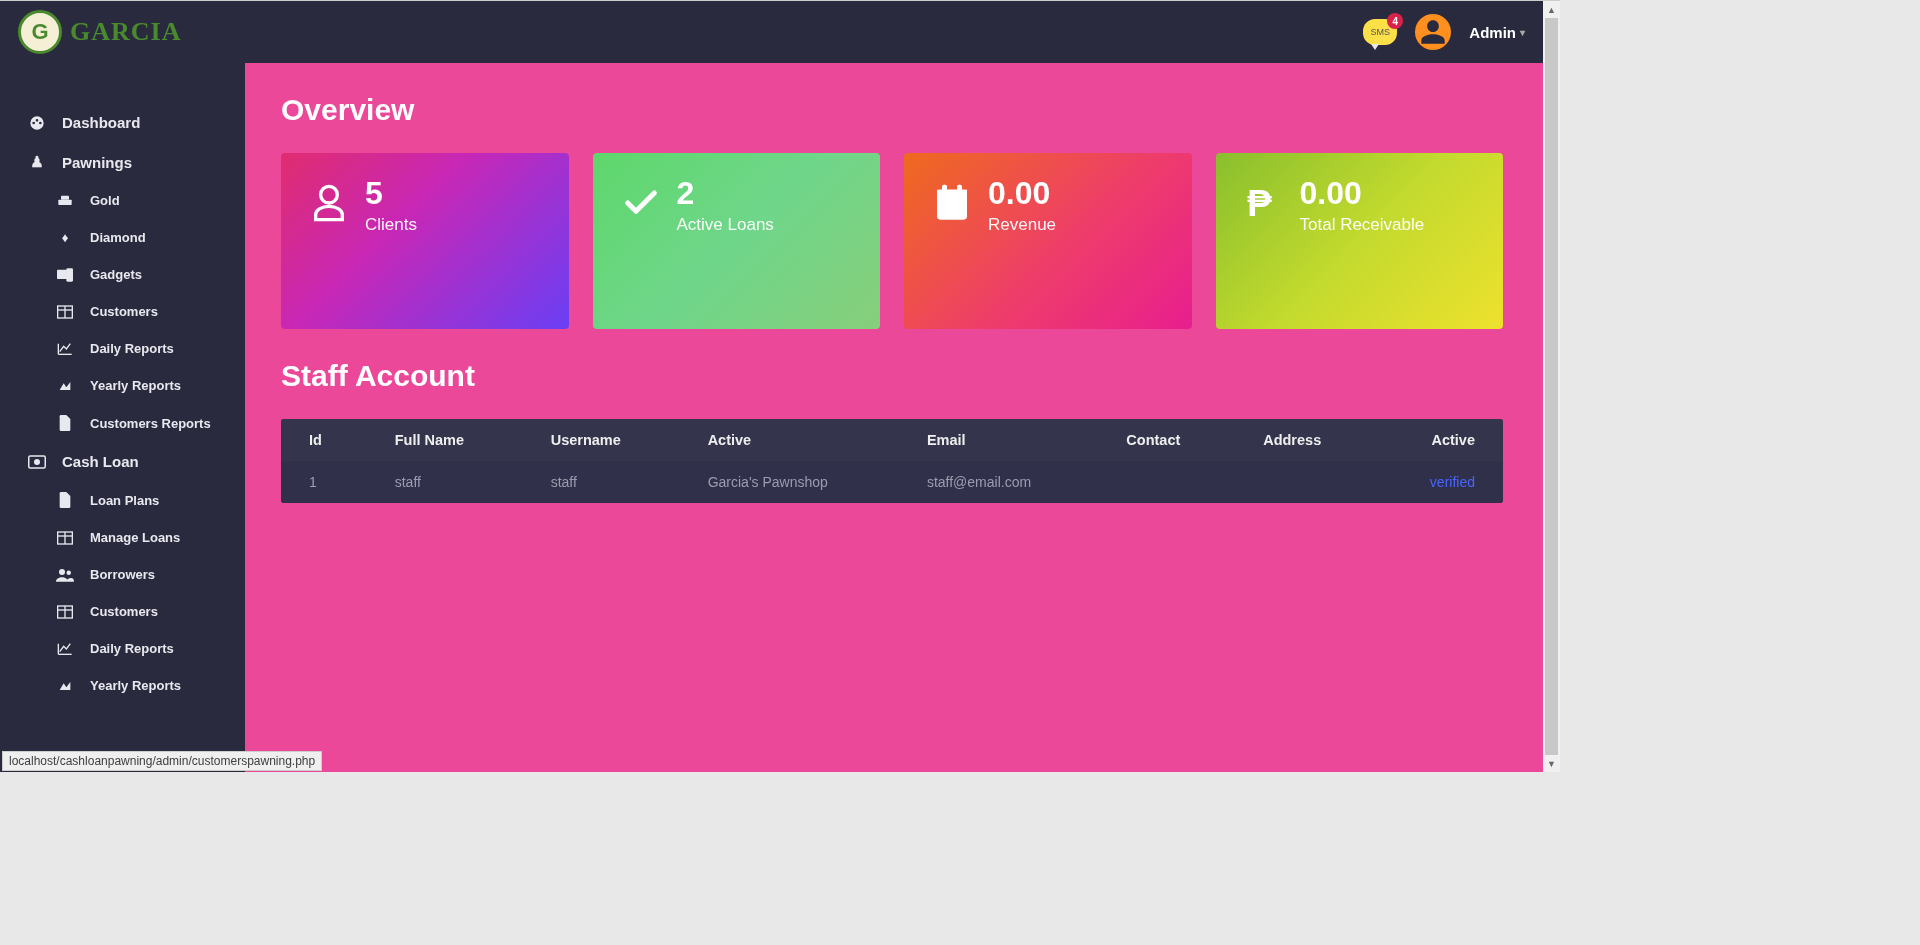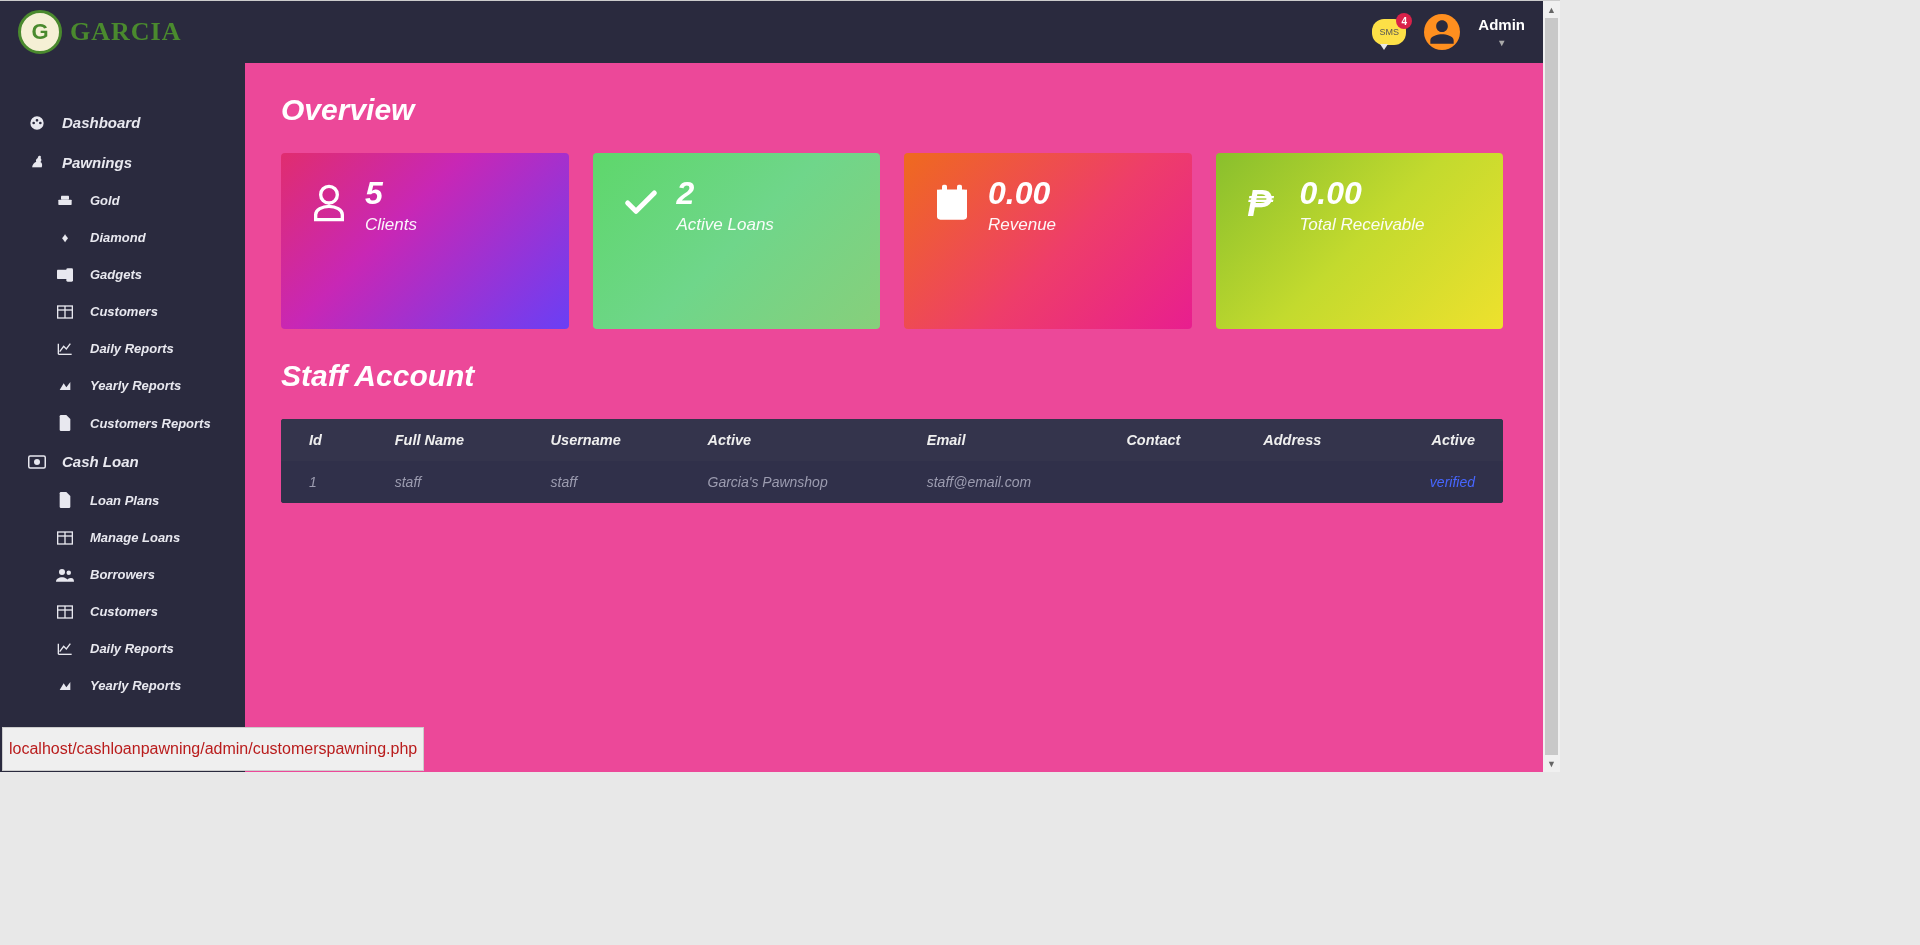--- a/index.html
+++ b/index.html
@@ -10,23 +10,23 @@
 .logo-badge { width: 44px; height: 44px; border-radius: 50%; background: #f5f0d5; display: flex; align-items: center; justify-content: center; border: 3px solid #4a8a2e; position: relative; }
 .logo-inner { font-size: 22px; font-weight: 900; color: #4a8a2e; line-height: 1; }
 .brand { font-family: Georgia, 'Times New Roman', serif; font-size: 26px; font-weight: 800; color: #4a8a2e; letter-spacing: 1px; }
 .topbar-right { margin-left: auto; display: flex; align-items: center; gap: 18px; }
 .sms-wrap { position: relative; }
 .sms-bubble { width: 34px; height: 26px; background: #fde047; border-radius: 12px; display: flex; align-items: center; justify-content: center; font-size: 9px; font-weight: 400; color: #555; position: relative; }
 .sms-bubble::after { content: ""; position: absolute; bottom: -5px; left: 8px; width: 0; height: 0; border-left: 4px solid transparent; border-right: 4px solid transparent; border-top: 6px solid #e8e8e8; }
 .sms-badge { position: absolute; top: -6px; right: -6px; background: #d9224a; color: #fff; font-size: 10px; font-weight: 700; border-radius: 50%; width: 16px; height: 16px; display: flex; align-items: center; justify-content: center; }
 .avatar { width: 36px; height: 36px; border-radius: 50%; background: #ff8f1f; display: flex; align-items: center; justify-content: center; overflow: hidden; }
 .avatar svg { width: 28px; height: 28px; fill: #2a2a3e; }
-.user-label { color: #fff; font-weight: 700; font-size: 15px; display: flex; align-items: center; gap: 4px; flex-direction: column; }
+.user-label { color: #fff; font-weight: 700; font-size: 15px; display: flex; align-items: center; gap: 4px; }
 .chevron { font-size: 10px; color: #aaa; }
-.body-row { flex: 1; display: flex; position: relative; overflow: hidden; font-style: italic; }
+.body-row { flex: 1; display: flex; position: relative; overflow: hidden; }
 .sidebar { width: 245px; background: #2a2a3e; padding-top: 40px; position: relative; }
 .sidebar-scroll { position: absolute; top: 0; bottom: 0; left: 0; right: 0; overflow-y: auto; padding-top: 40px; }
 .sidebar-scroll::-webkit-scrollbar { width: 7px; }
 .sidebar-scroll::-webkit-scrollbar-track { background: #2a2a3e; }
 .sidebar-scroll::-webkit-scrollbar-thumb { background: #4a4a5e; border-radius: 4px; }
 .nav-item, .nav-sub { display: flex; align-items: center; gap: 16px; color: #e8e8ef; font-size: 15px; font-weight: 600; padding: 11px 10px 11px 28px; cursor: pointer; }
 .nav-sub { padding-left: 56px; font-size: 13px; }
 .nav-icon { width: 18px; display: inline-flex; justify-content: center; color: #e8e8ef; }
 .main { flex: 1; background: #ec4899; padding: 30px 40px 30px 36px; overflow-y: auto; }
 .section-title { color: #fff; font-size: 30px; font-weight: 600; margin-bottom: 26px; }
@@ -40,21 +40,21 @@
 .card-icon svg { width: 40px; height: 40px; fill: #fff; }
 .card-text { display: flex; flex-direction: column; }
 .card-value { font-size: 32px; font-weight: 600; line-height: 1; margin-bottom: 6px; }
 .card-label { font-size: 17px; opacity: 0.95; }
 .table-wrap { width: 100%; }
 .staff-table { width: 100%; border-collapse: collapse; background: #2a2a40; border-radius: 3px; overflow: hidden; }
 .staff-table thead th { background: #34344c; color: #eee; font-weight: 700; font-size: 14.5px; text-align: left; padding: 13px 28px; }
 .staff-table tbody td { color: #9c9cb0; font-size: 14px; padding: 13px 28px; background: #30304a; }
 .staff-table thead th:last-child, .staff-table tbody td:last-child { text-align: right; }
 .verified-link { color: #4766ff; font-weight: 500; cursor: pointer; }
-.status-url { position: absolute; left: 2px; bottom: 2px; background: #efefef; color: #b91c1c; font-size: 16px; padding: 12px 6px; font-family: Arial, sans-serif; border: 1px solid #ccc; }
+.status-url { position: absolute; left: 2px; bottom: 2px; background: #efefef; color: #404040; font-size: 12px; padding: 2px 6px; font-family: Arial, sans-serif; border: 1px solid #ccc; }
 .win-scrollbar { width: 17px; background: #f0f0f0; display: flex; flex-direction: column; justify-content: space-between; }
 .win-arrow { width: 17px; height: 17px; background: #f0f0f0; display: flex; align-items: center; justify-content: center; font-size: 9px; color: #666; cursor: pointer; }
 .win-track { flex: 1; background: #f0f0f0; position: relative; }
 .win-thumb { position: absolute; top: 0; left: 2px; right: 2px; height: 100%; background: #c8c8c8; }
 .outer-frame { width: 1560px; height: 772px; display: flex; border-top: 1px solid #ccc; }
 </style>
 </head>
 <body>
 
 <div class="outer-frame">

